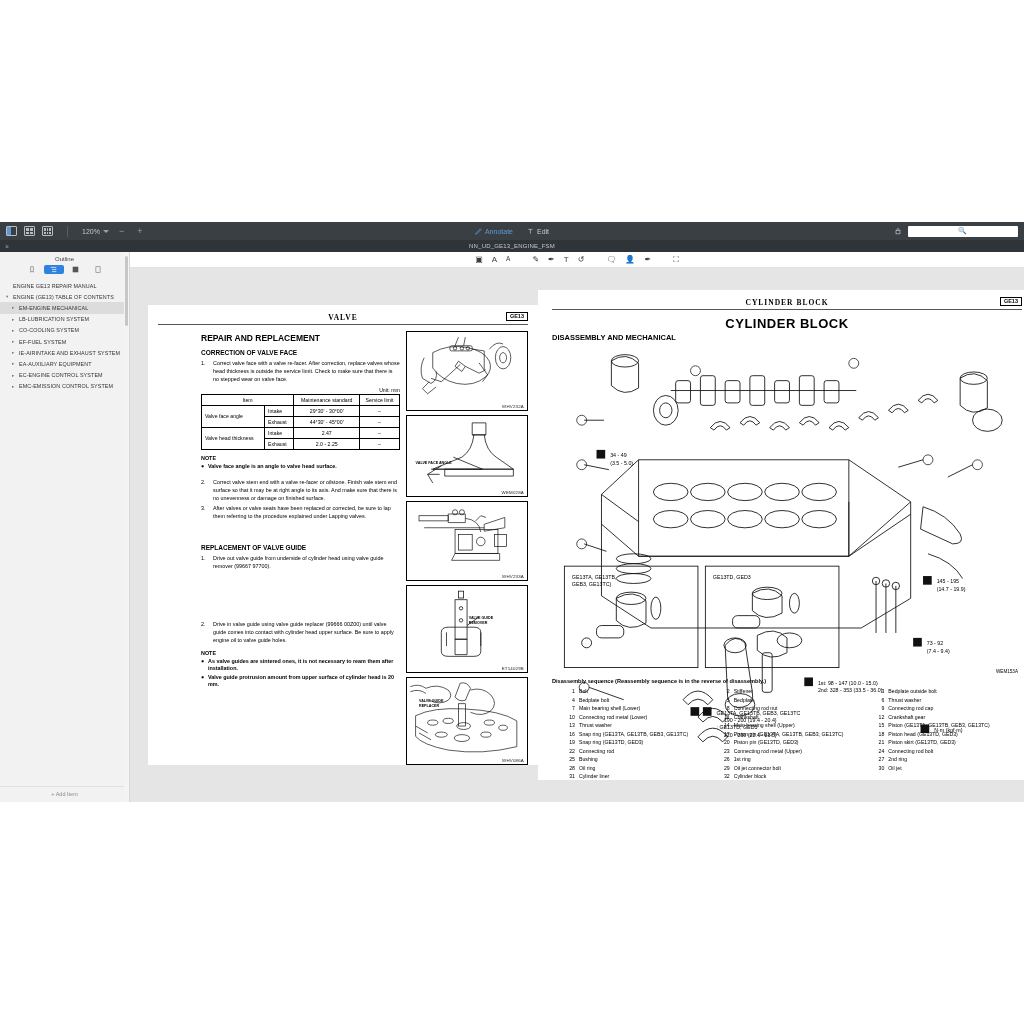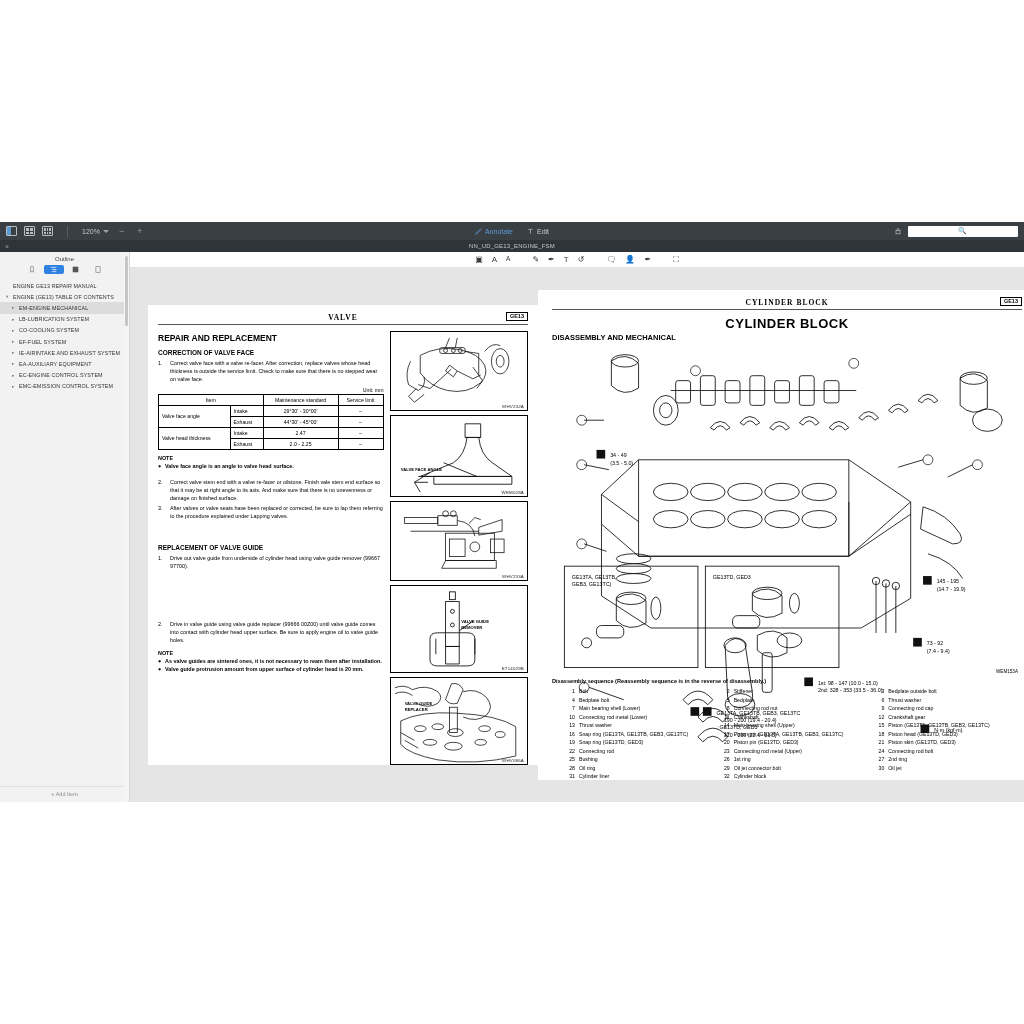--- a/index.html
+++ b/index.html
@@ -80,21 +80,21 @@
 
   table.spec { width:100%; border-collapse:collapse; font-size:5.2px; }
   table.spec td, table.spec th { border:0.8px solid #000; padding:2px 3px; text-align:center; }
   table.spec th { font-weight:normal; }
   table.spec td.left { text-align:left; }
   .note-h { font-size:5.4px; font-weight:bold; margin:5px 0 2px; }
   .note-li { font-size:5.4px; font-weight:bold; display:flex; line-height:1.4; margin-bottom:1px; }
   .note-li .b { width:7px; flex:none; }
 
   .left-cols { display:flex; gap:6px; }
-  .col-text { width:228px; }
+  .col-text { width:228px;margin-left:43px; }
   .col-figs { width:140px; display:flex; flex-direction:column; gap:4px; }
   .fig { border:1.2px solid #000; background:#fff; position:relative; overflow:hidden; }
   .fig-id { position:absolute; right:3px; bottom:1px; font-size:4.4px; color:#222; letter-spacing:.2px; }
 
   
   .r-title { text-align:center; font-size:13px; font-weight:bold; letter-spacing:.5px; margin:5px 0 2px; }
   .r-sub { font-size:7.5px; font-weight:bold; margin:0 0 4px; }
   .diagram { height:330px; position:relative; }
   .seq-head { font-size:5.6px; font-weight:bold; margin:2px 0 4px; }
   .seq-grid { display:grid; grid-template-columns:1fr 1fr 1fr; column-gap:8px; row-gap:1.5px; font-size:5.2px; padding-left:14px; }

